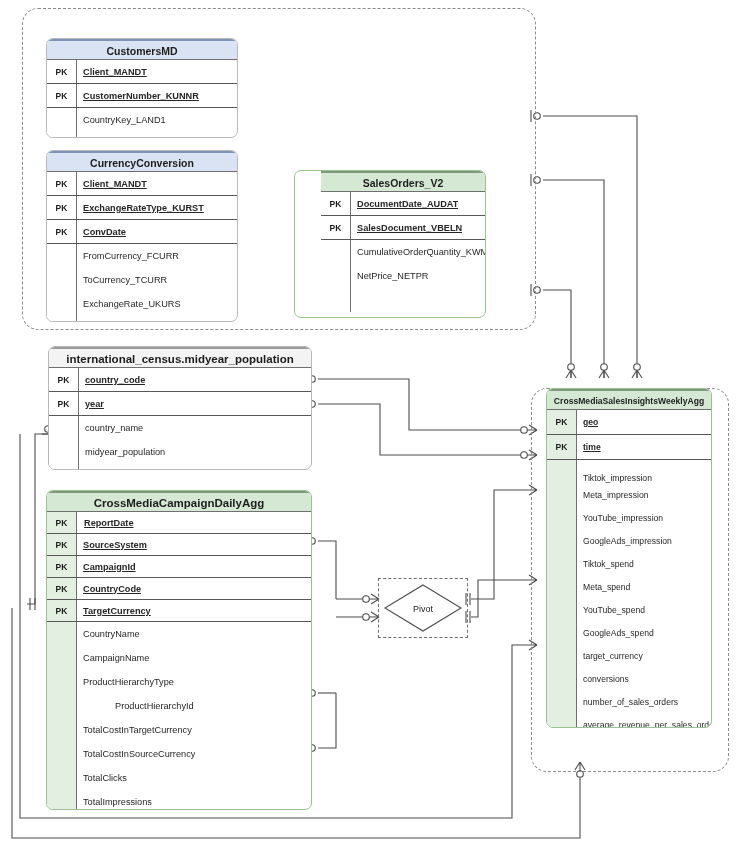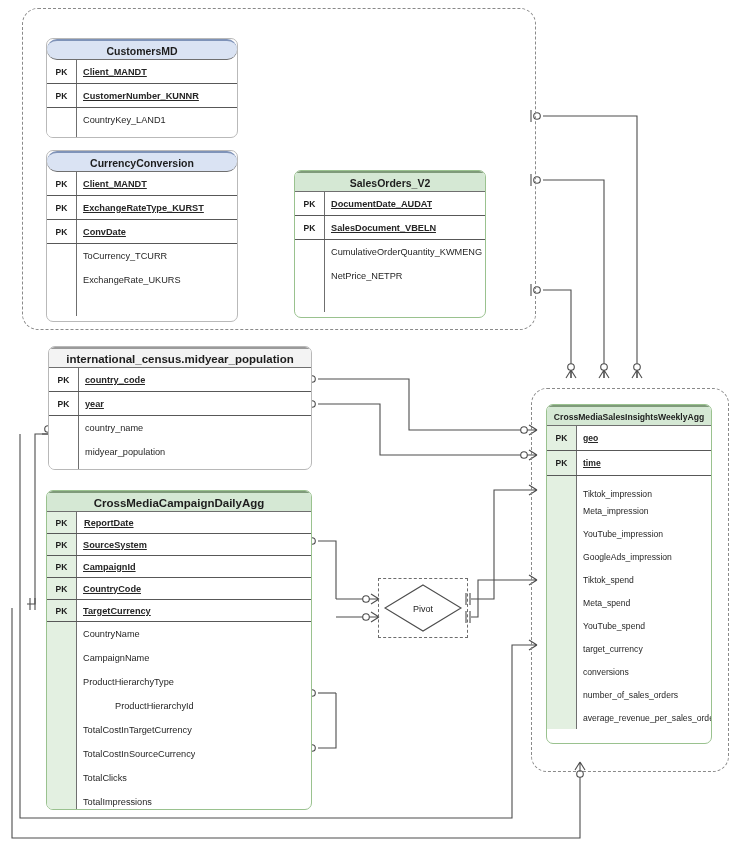--- a/index.html
+++ b/index.html
@@ -9,21 +9,21 @@
 
   .group-dashed{position:absolute;border:1.6px dashed #8a8a8a;border-radius:16px;background:transparent;}
 
   .entity{position:absolute;background:#ffffff;border:1px solid #b9b9b9;border-radius:7px;
           box-sizing:border-box;overflow:hidden;}
   .entity.green{border-color:#9ac28f;}
   .entity.plain{border-color:#b8b8b8;}
 
   .ent-title{height:21px;line-height:21px;text-align:center;font-size:10.5px;font-weight:bold;
              color:#1d1d1d;border-bottom:1px solid #6f6f6f;box-sizing:border-box;}
-  .ent-title.blue{background:#dae3f3;border-top:2px solid #7f93b8;border-radius:10px;}
+  .ent-title.blue{background:#dae3f3;border-top:2px solid #7f93b8;}
   .ent-title.green{background:#d5e8d4;border-top:2px solid #7f9a7a;}
   .ent-title.plain{background:#f3f3f3;border-top:2px solid #9a9a9a;text-align:center;}
   .ent-title.big{font-size:11.5px;}
 
   .rows{display:block;}
   .row{display:flex;align-items:center;box-sizing:border-box;height:24px;}
   .row.pk{border-bottom:1px solid #585858;}
   .row.attr{height:24px;border-bottom:none;}
   .keycell{width:30px;min-width:30px;font-size:8.5px;font-weight:bold;color:#1d1d1d;
            text-align:center;line-height:24px;box-sizing:border-box;height:100%;
@@ -186,34 +186,38 @@
       <div class="row pk">
         <div class="keycell tintblue">PK</div>
         <div class="namecell key">ExchangeRateType_KURST</div>
       </div>
       <div class="row pk">
         <div class="keycell tintblue">PK</div>
         <div class="namecell key">ConvDate</div>
       </div>
       <div class="row attr">
         <div class="keycell tintblue"></div>
+        <div class="namecell">FromCurrency_FCURR</div>
+      </div>
+      <div class="row attr">
+        <div class="keycell tintblue"></div>
         <div class="namecell">ToCurrency_TCURR</div>
       </div>
       <div class="row attr">
         <div class="keycell tintblue"></div>
         <div class="namecell">ExchangeRate_UKURS</div>
       </div>
       <div class="row attr">
         <div class="keycell tintblue"></div>
 
       </div>
     </div>
   </div>
 
-  <div class="entity green" style="left:294px;top:170px;width:192px;height:148px;">
+  <div class="entity green" style="left:294px;top:170px;width:192px;height:148px;padding-left:26px;">
     <div class="ent-title green">SalesOrders_V2</div>
     <div class="rows">
       <div class="row pk">
         <div class="keycell tintplain">PK</div>
         <div class="namecell key">DocumentDate_AUDAT</div>
       </div>
       <div class="row pk">
         <div class="keycell tintplain">PK</div>
         <div class="namecell key">SalesDocument_VBELN</div>
       </div>
@@ -311,21 +315,21 @@
           <div class="keycell tintgreen" style="line-height:24px"></div>
           <div class="namecell" style="font-size: 9.2px;">TotalClicks</div>
         </div>
         <div class="row attr" style="height: 24px;">
           <div class="keycell tintgreen" style="line-height:24px"></div>
           <div class="namecell" style="font-size: 9.2px;">TotalImpressions</div>
         </div>
       </div>
   </div>
 
-  <div class="entity green" style="left:546px;top:404px;width:166px;height:340px;">
+  <div class="entity green" style="left:546px;top:388px;width:166px;height:340px;">
     <div class="ent-title green" style="font-size:8.6px;">CrossMediaSalesInsightsWeeklyAgg</div>
     <div class="rows" id="weekly-keys">
         <div class="row pk" style="height: 25px;">
           <div class="keycell tintgreen" style="line-height:25px">PK</div>
           <div class="namecell key" style="font-size: 8.6px;">geo</div>
         </div>
         <div class="row pk" style="height: 25px;">
           <div class="keycell tintgreen" style="line-height:25px">PK</div>
           <div class="namecell key" style="font-size: 8.6px;">time</div>
         </div>
@@ -354,20 +358,24 @@
         <div class="row attr" style="height: 23px;">
           <div class="keycell tintgreen" style="line-height:23px"></div>
           <div class="namecell" style="font-size: 8.6px;">Meta_spend</div>
         </div>
         <div class="row attr" style="height: 23px;">
           <div class="keycell tintgreen" style="line-height:23px"></div>
           <div class="namecell" style="font-size: 8.6px;">YouTube_spend</div>
         </div>
         <div class="row attr" style="height: 23px;">
           <div class="keycell tintgreen" style="line-height:23px"></div>
+          <div class="namecell" style="font-size: 8.6px;">GoogleAds_spend</div>
+        </div>
+        <div class="row attr" style="height: 23px;">
+          <div class="keycell tintgreen" style="line-height:23px"></div>
           <div class="namecell" style="font-size: 8.6px;">target_currency</div>
         </div>
         <div class="row attr" style="height: 23px;">
           <div class="keycell tintgreen" style="line-height:23px"></div>
           <div class="namecell" style="font-size: 8.6px;">conversions</div>
         </div>
         <div class="row attr" style="height: 23px;">
           <div class="keycell tintgreen" style="line-height:23px"></div>
           <div class="namecell" style="font-size: 8.6px;">number_of_sales_orders</div>
         </div>

